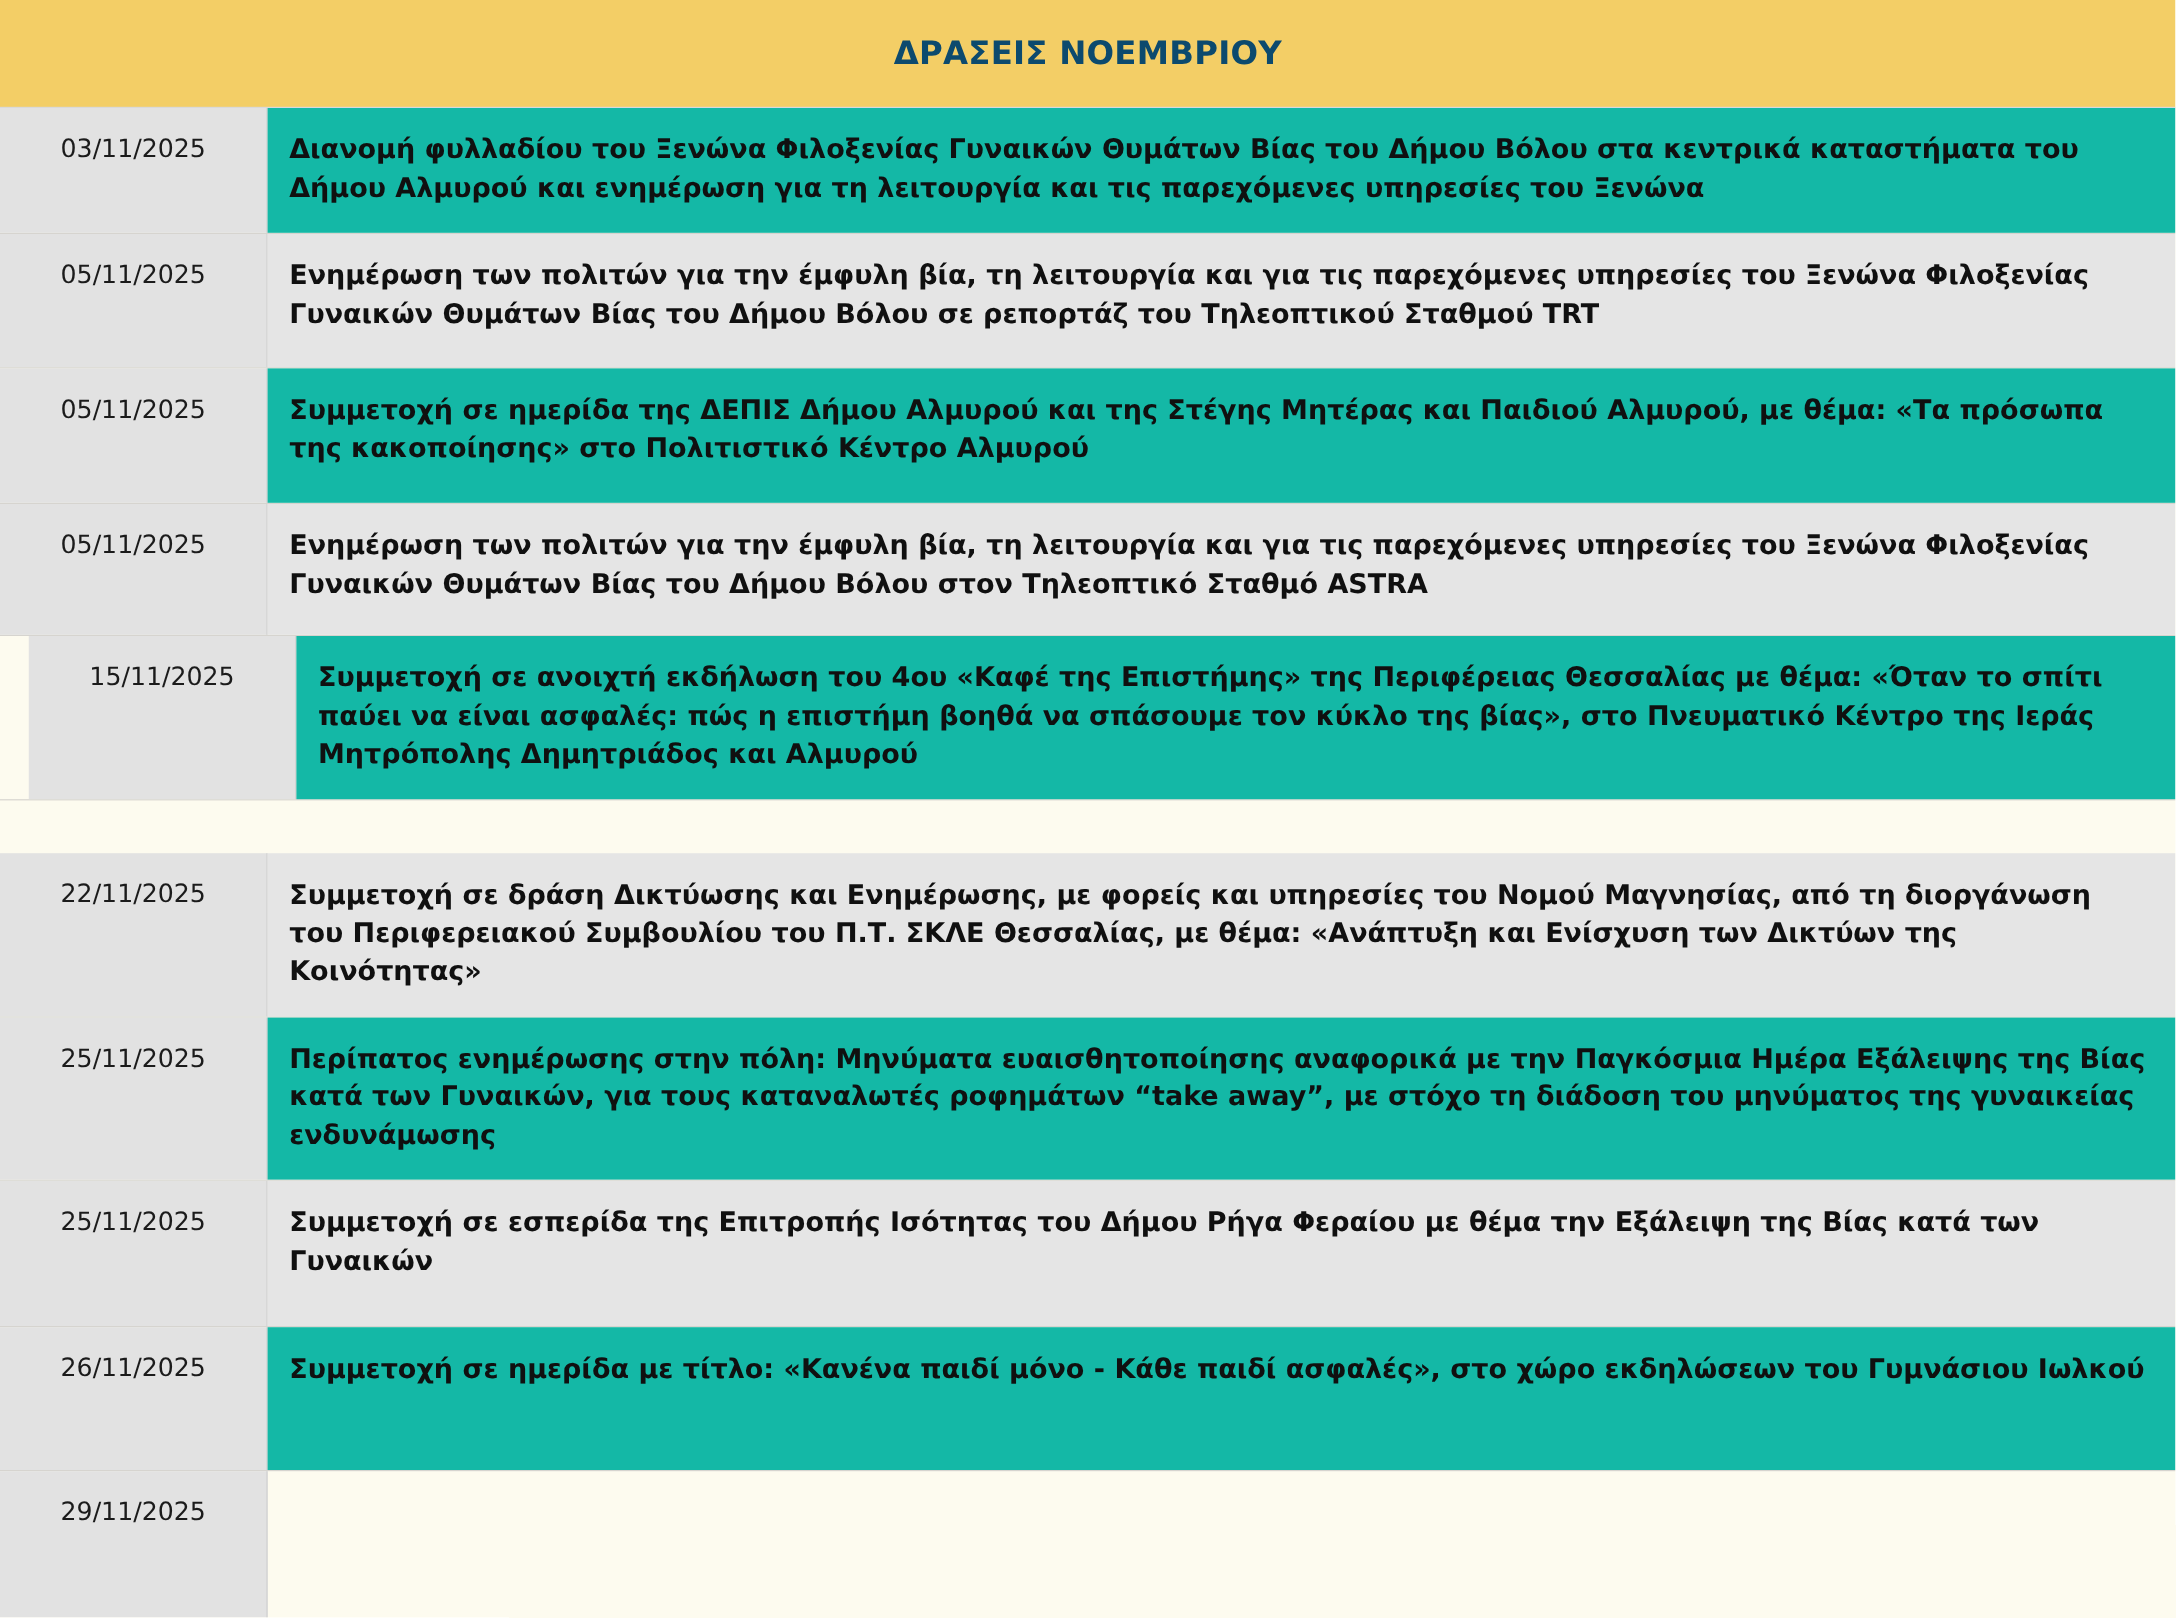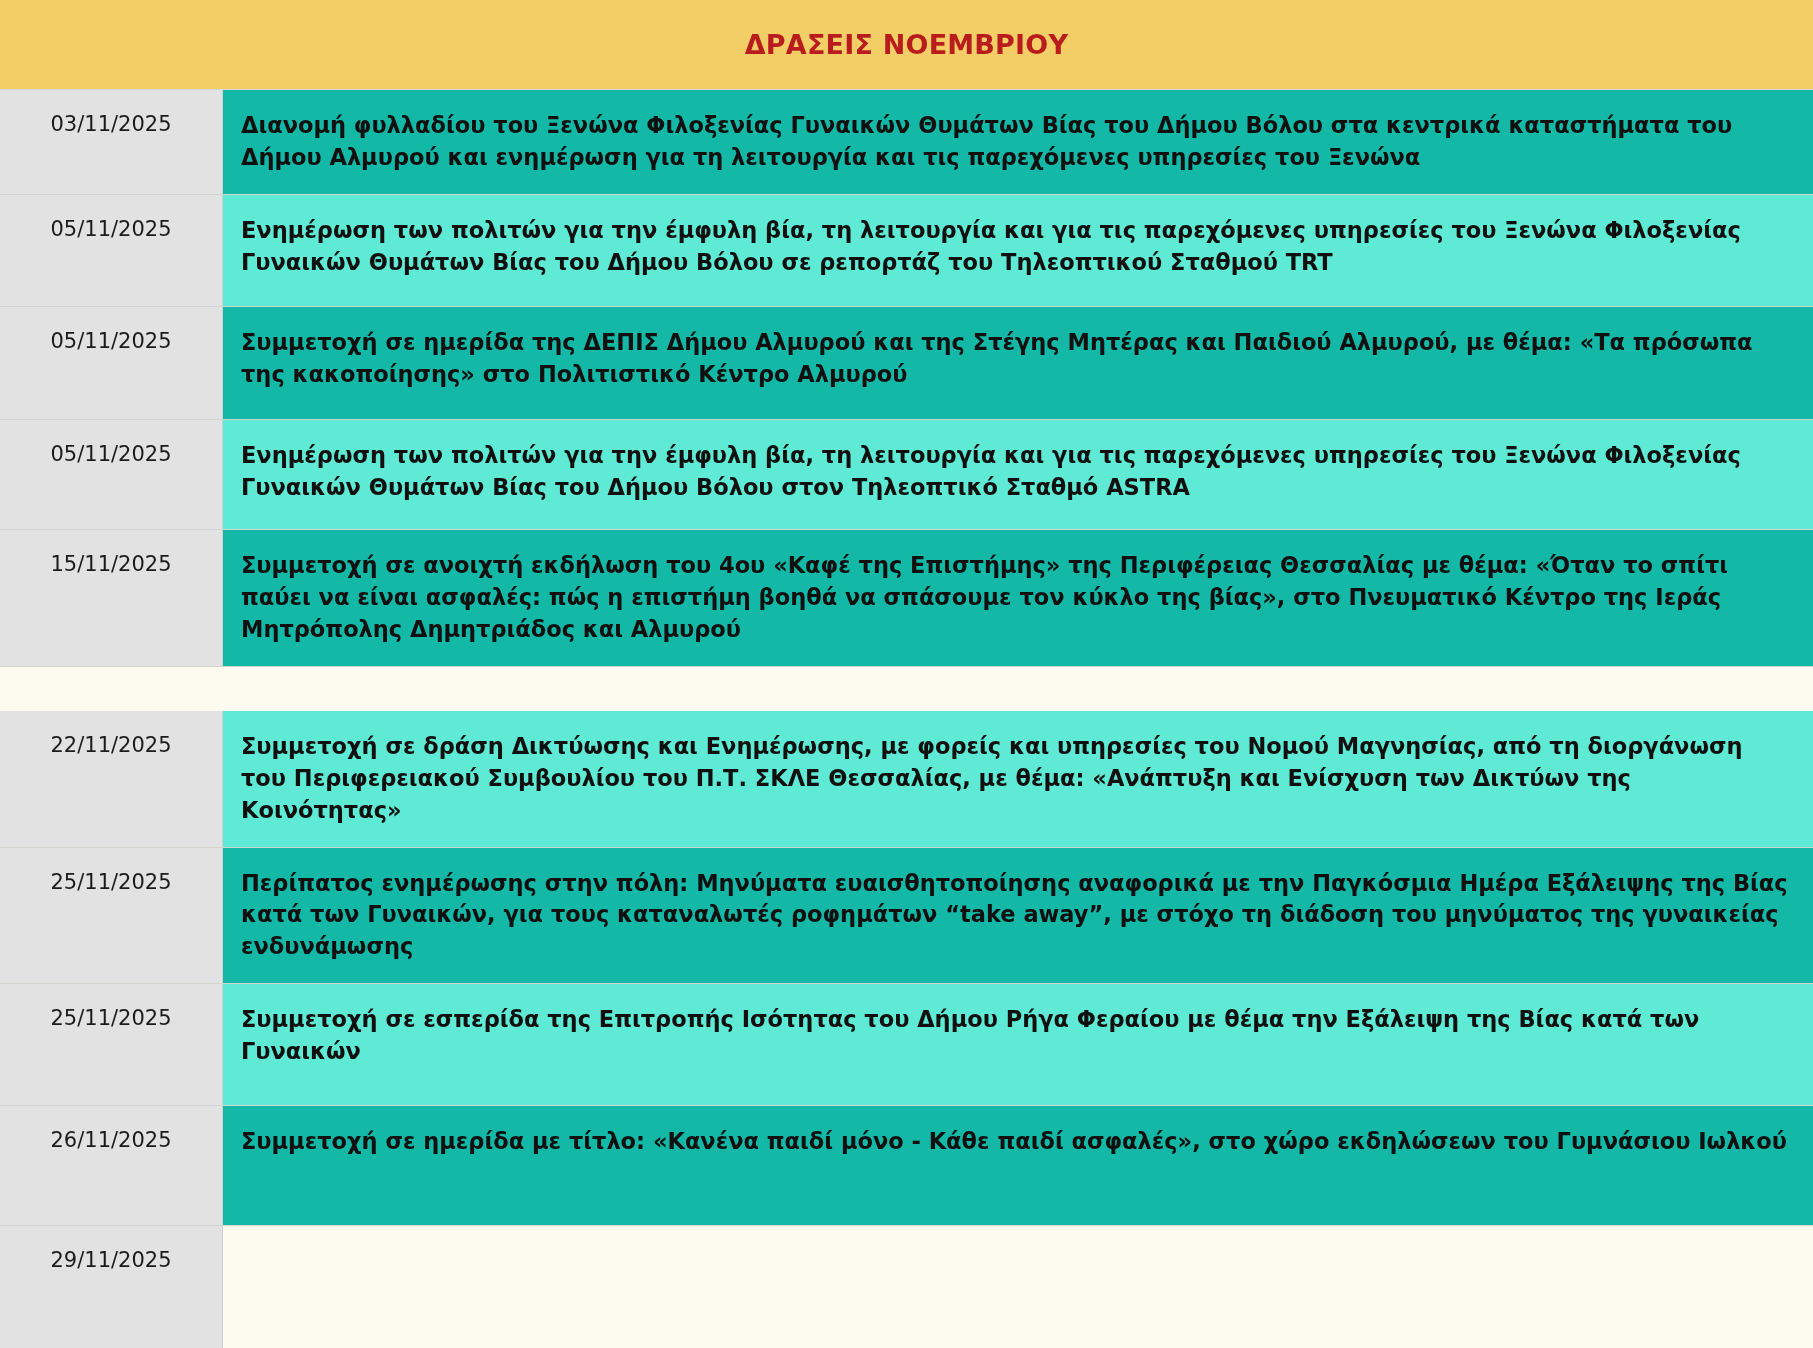--- a/index.html
+++ b/index.html
@@ -26,21 +26,21 @@
     background: #F3CE66;
     display: flex;
     align-items: center;
     justify-content: center;
     box-sizing: border-box;
     border-bottom: 1px solid #d9d9d9;
   }
   .title-band .title-text {
     font-size: 27px;
     font-weight: 700;
-    color: #b91c1c;
+    color: #0c4a6e;
     letter-spacing: 0.2px;
     text-align: center;
     font-family: "DejaVu Sans", "Liberation Sans", sans-serif;
   }
 
   
   .table {
     display: block;
     width: 100%;
     border-radius: 17px;
@@ -80,28 +80,28 @@
     font-size: 22.5px;
     font-weight: 700;
     color: #101010;
     line-height: 1.42;
     font-family: "DejaVu Sans", "Liberation Sans", sans-serif;
     display: block;
   }
 
   
   .bg-cream  .cell-body { background: #14b8a6; }
-  .bg-warm   .cell-body { background: #5eead4; }
+  .bg-warm   .cell-body { background: #e5e5e5; }
 
   
   .h-1 { min-height: 103px; }
   .h-2 { min-height: 112px; }
   .h-3 { min-height: 113px; }
   .h-4 { min-height: 110px; }
-  .h-5 { min-height: 110px; }
+  .h-5 { min-height: 110px; padding-left: 24px; }
   .h-6 { min-height: 113px; margin-top: 44px; }
   .h-7 { min-height: 112px; }
   .h-8 { min-height: 122px; }
   .h-9 { min-height: 120px; }
   .h-10{ min-height: 138px; gap: 16px; }
 </style>
 </head>
 <body>
 
 <div class="sheet">

